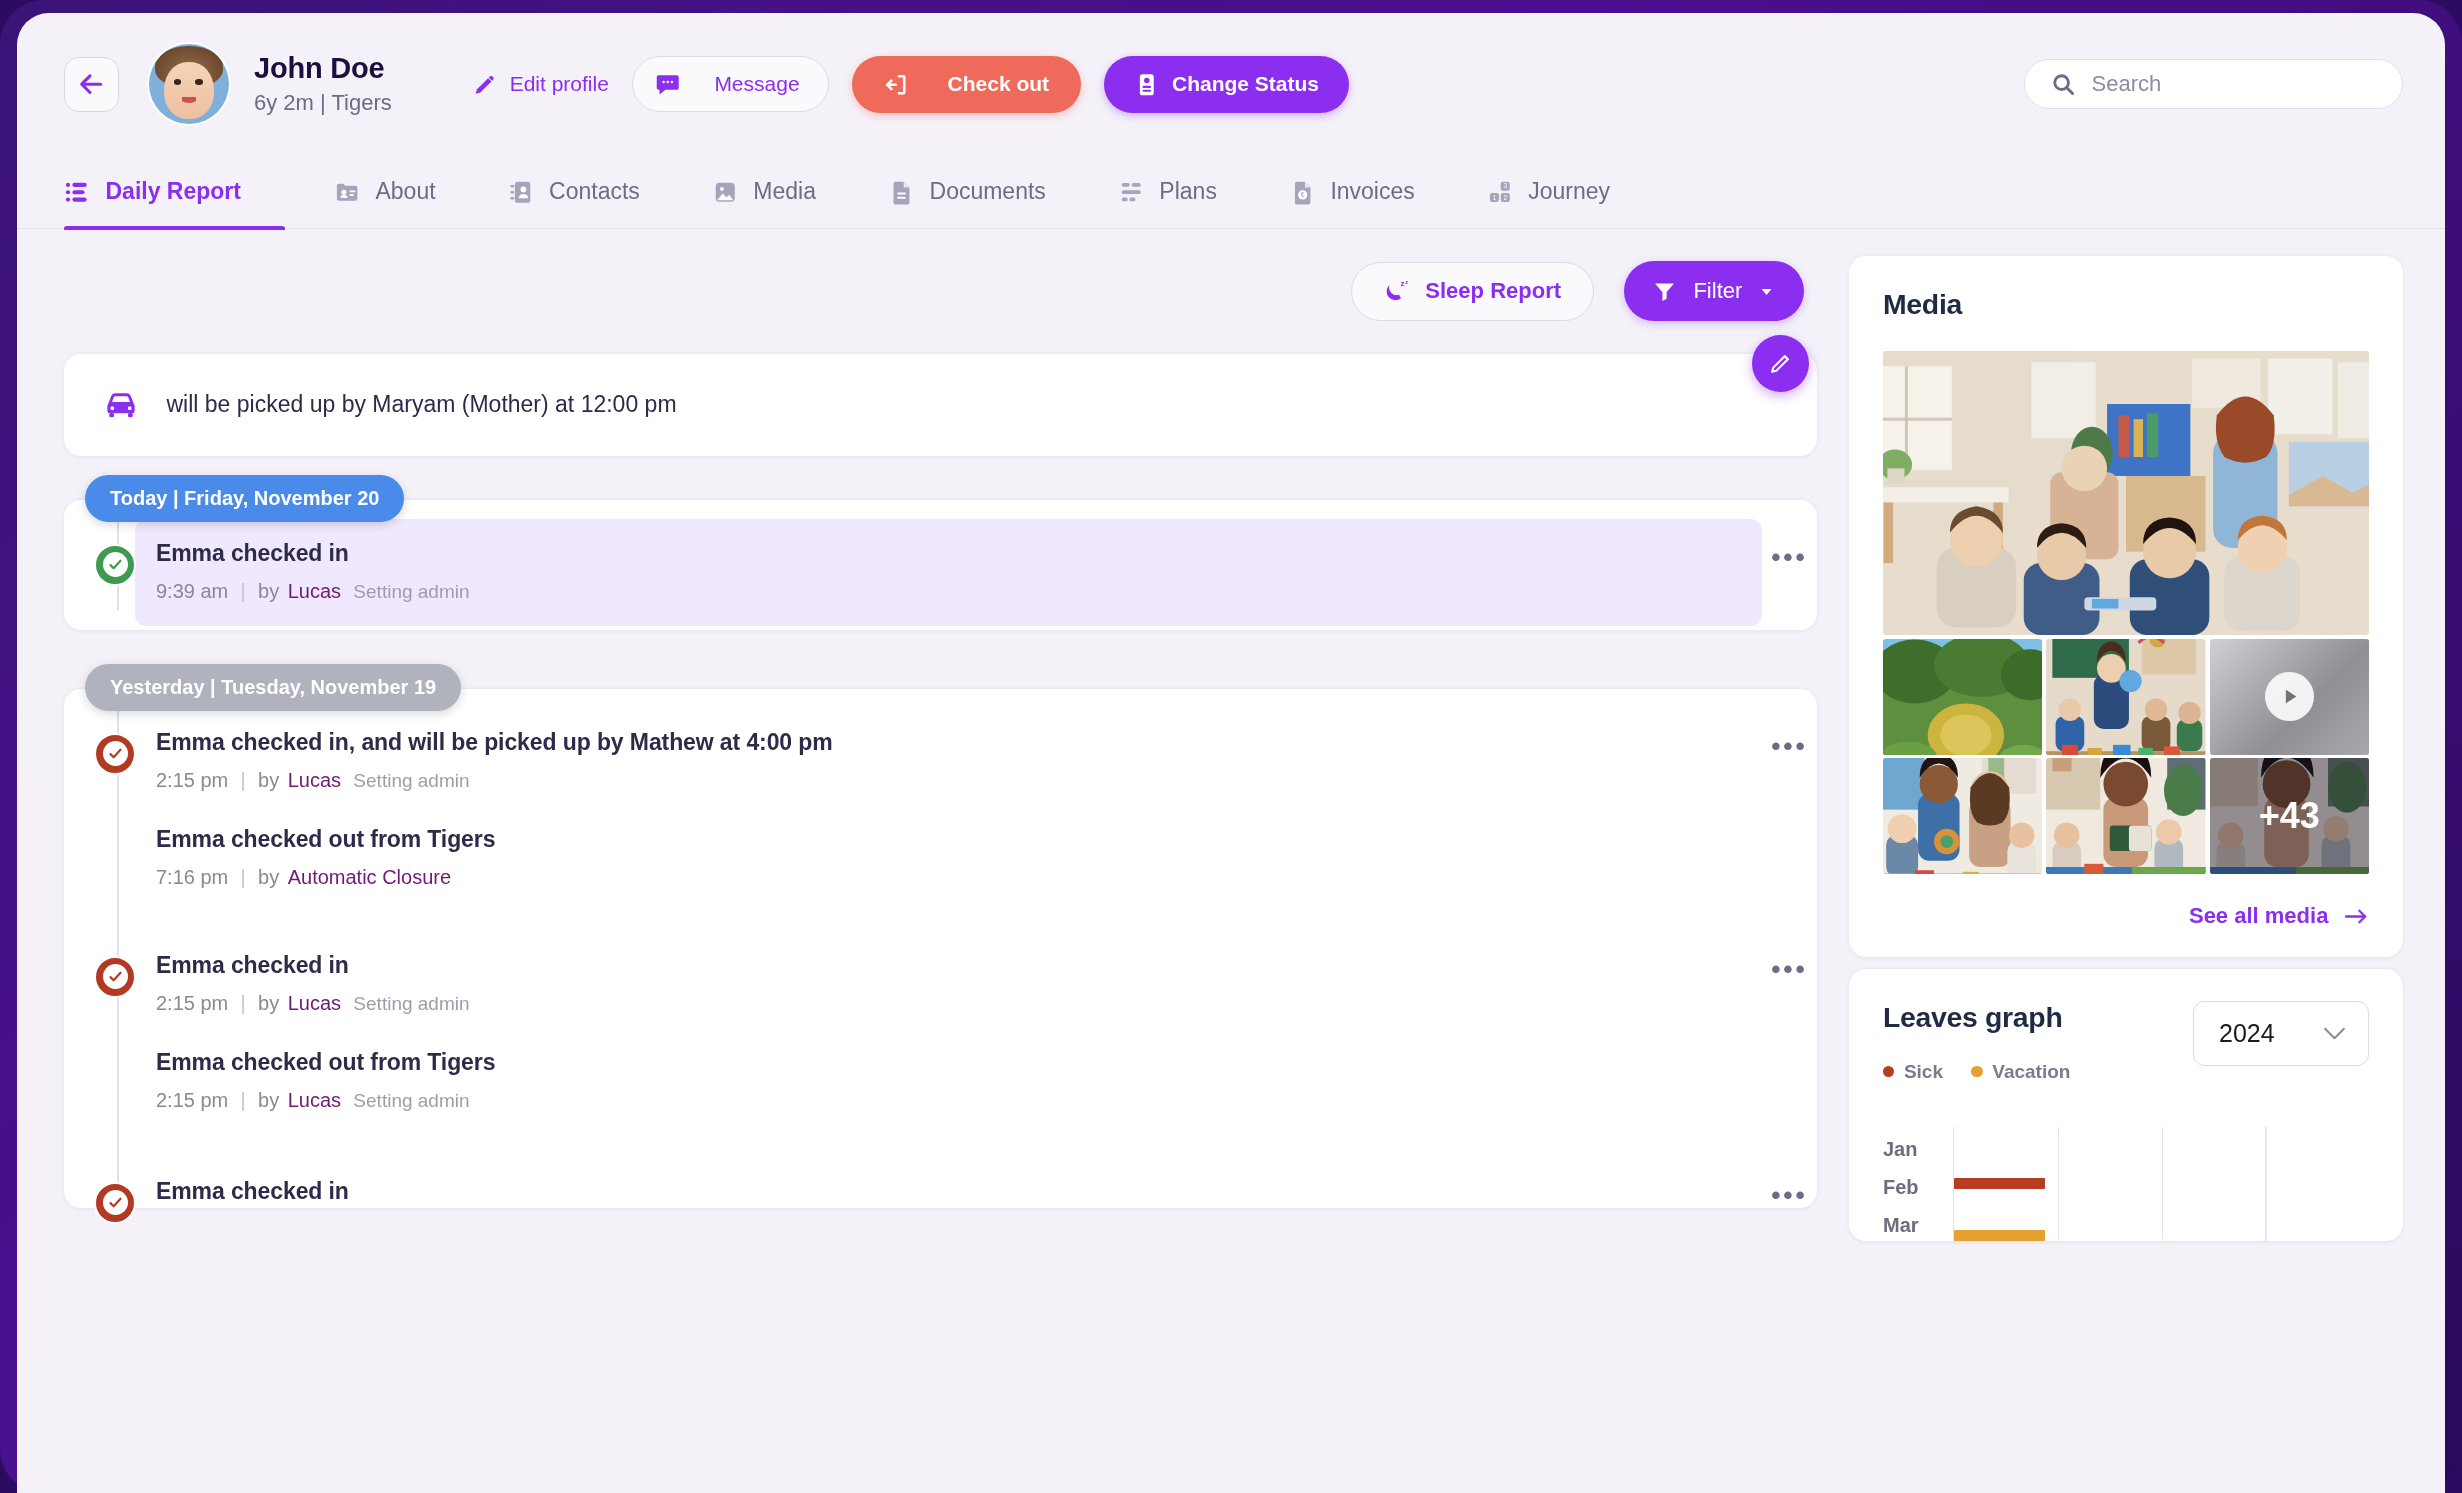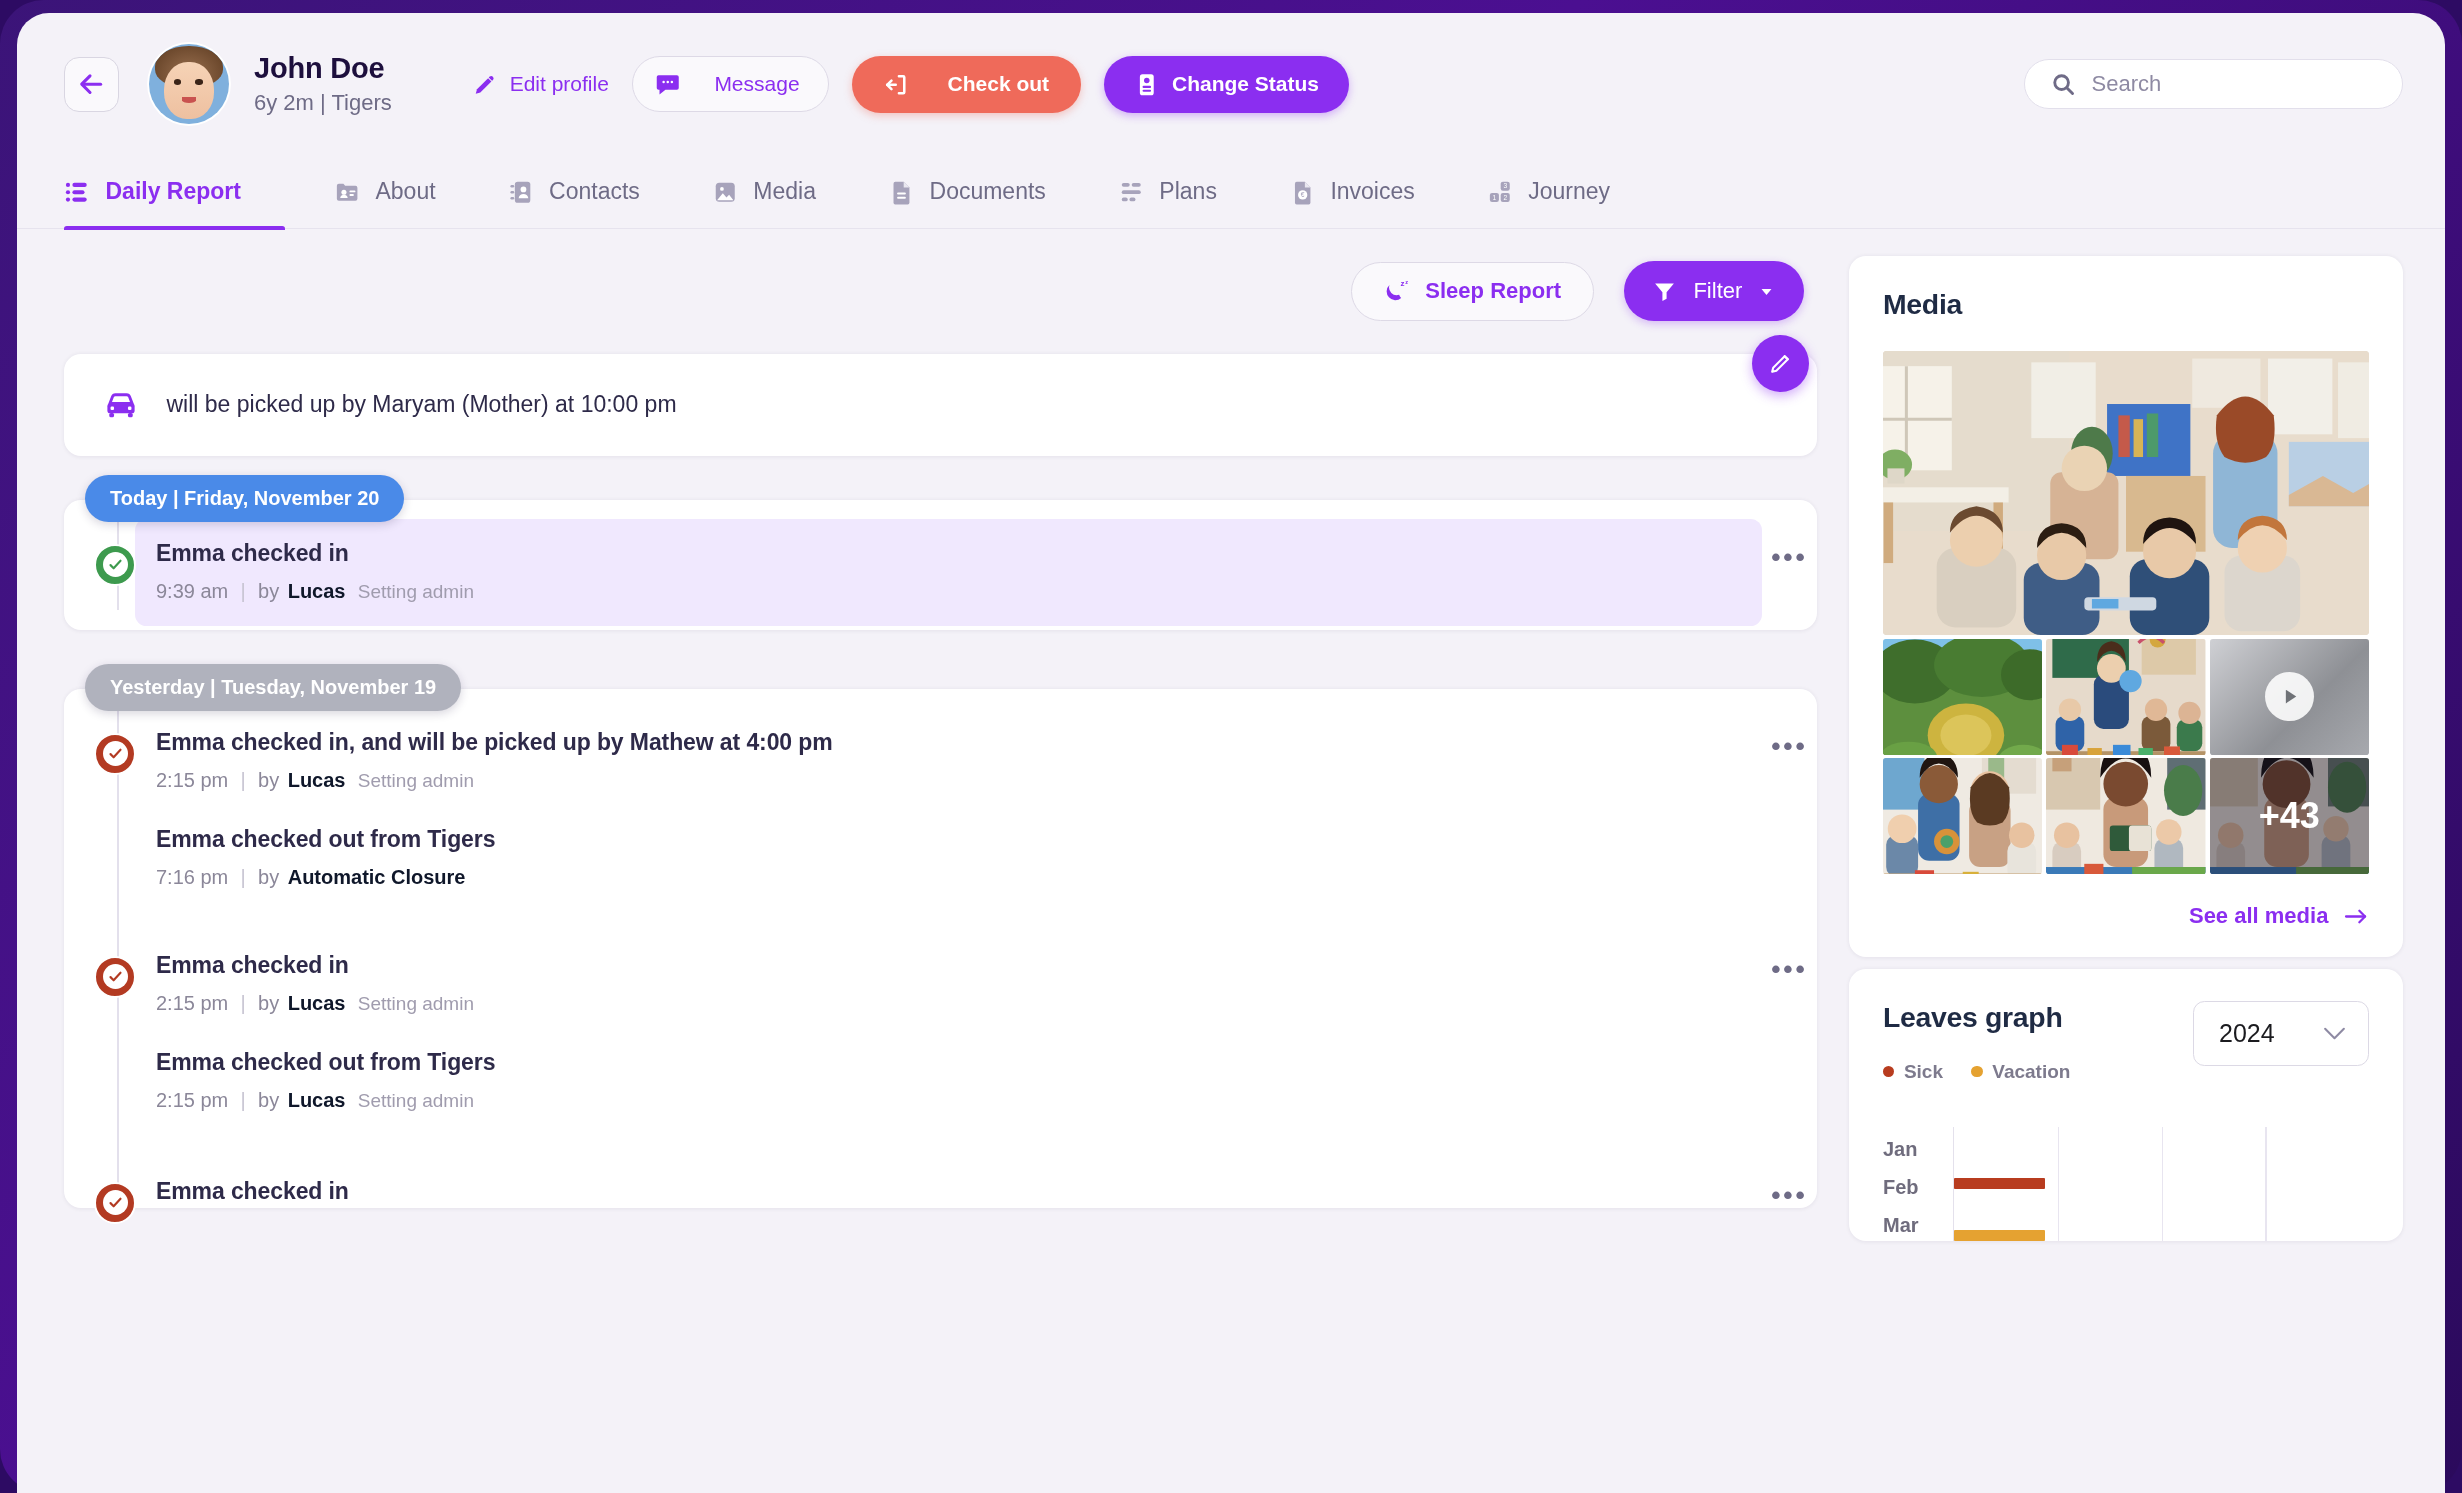--- a/index.html
+++ b/index.html
@@ -186,21 +186,21 @@
   .entry-body { flex: 1 1 auto; min-width: 0; padding-right: 19px; }
   .entry.highlight .entry-body {
     background: #f0e8fe; border-radius: 11.4px;
     margin: -21px 0 -21px -21px; padding: 21px 19px 23px 21px;
   }
   .ev-title { font-size: 23px; color: #2e2a49; font-weight: 600; letter-spacing: -0.1px; }
   .ev-meta { font-size: 20px; color: #8b8799; margin-top: 13px; display: flex; align-items: baseline; gap: 0; }
   .ev-meta .tm { color: #8b8799; }
   .ev-meta .sep { margin: 0 12.3px; color: #c7c4d2; }
   .ev-meta .by { color: #8b8799; margin-right: 8.5px; }
-  .ev-meta .who { color: #0f172a; font-weight: 700; margin-right: 12.3px; }
+  .ev-meta .who { color: #701a75; font-weight: 400; margin-right: 12.3px; }
   .ev-meta .role { color: #a09cae; font-size: 19px; }
   .sub-ev { margin-top: 34px; }
   .kebab {
     flex: 0 0 auto; align-self: flex-start; margin-top: 5.7px;
     padding: 5.7px 9.5px; cursor: pointer; letter-spacing: 2.8px;
     color: #6e6b86; font-size: 26.5px; line-height: 13.3px; font-weight: 700;
   }
 
   
   .panel {
@@ -494,21 +494,21 @@
         <span>
           <svg width="38" height="38" viewBox="0 0 24 24" fill="#8b2ef0">
             <path d="M5 11l1.6-4.2A2 2 0 018.5 5.5h7a2 2 0 011.9 1.3L19 11z" fill="none" stroke="#8b2ef0" stroke-width="1.8"></path>
             <rect x="3.4" y="11" width="17.2" height="6.2" rx="1.8"></rect>
             <rect x="4.6" y="17" width="3" height="2.8" rx="1"></rect>
             <rect x="16.4" y="17" width="3" height="2.8" rx="1"></rect>
             <rect x="5.4" y="13" width="2.2" height="2.2" rx=".7" fill="#fff"></rect>
             <rect x="16.4" y="13" width="2.2" height="2.2" rx=".7" fill="#fff"></rect>
           </svg>
         </span>
-        <div class="txt">will be picked up by Maryam (Mother) at 10:00 pm</div>
+        <div class="txt">will be picked up by Maryam (Mother) at 12:00 pm</div>
         <div class="edit-fab">
           <span>
             <svg width="25" height="25" viewBox="0 0 24 24" fill="none" stroke="#fff" stroke-width="2" stroke-linecap="round" stroke-linejoin="round">
               <path d="M4 20l1-4L16 5l3 3L8 19z"></path>
                   <line x1="16" y1="5" x2="19" y2="8"></line>
             </svg>
           </span>
         </div>
       </div>
 

